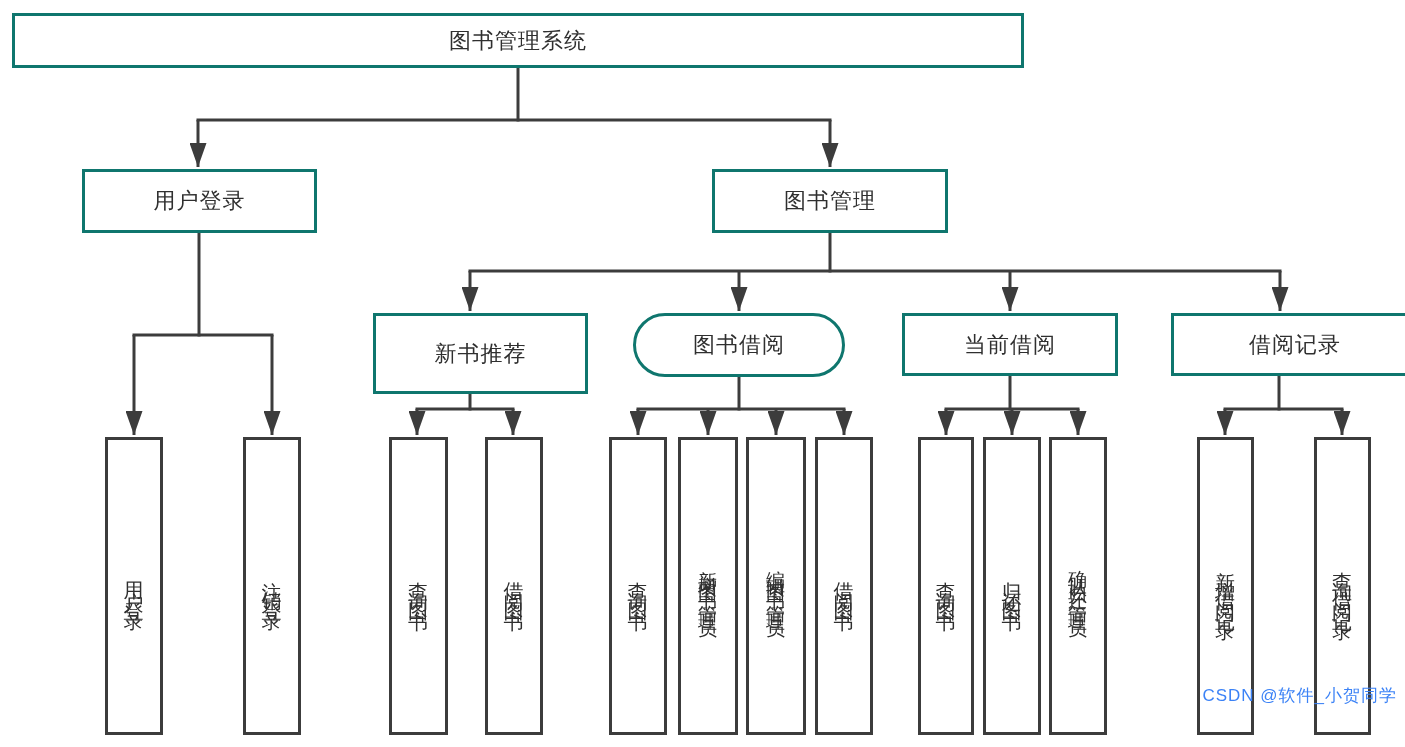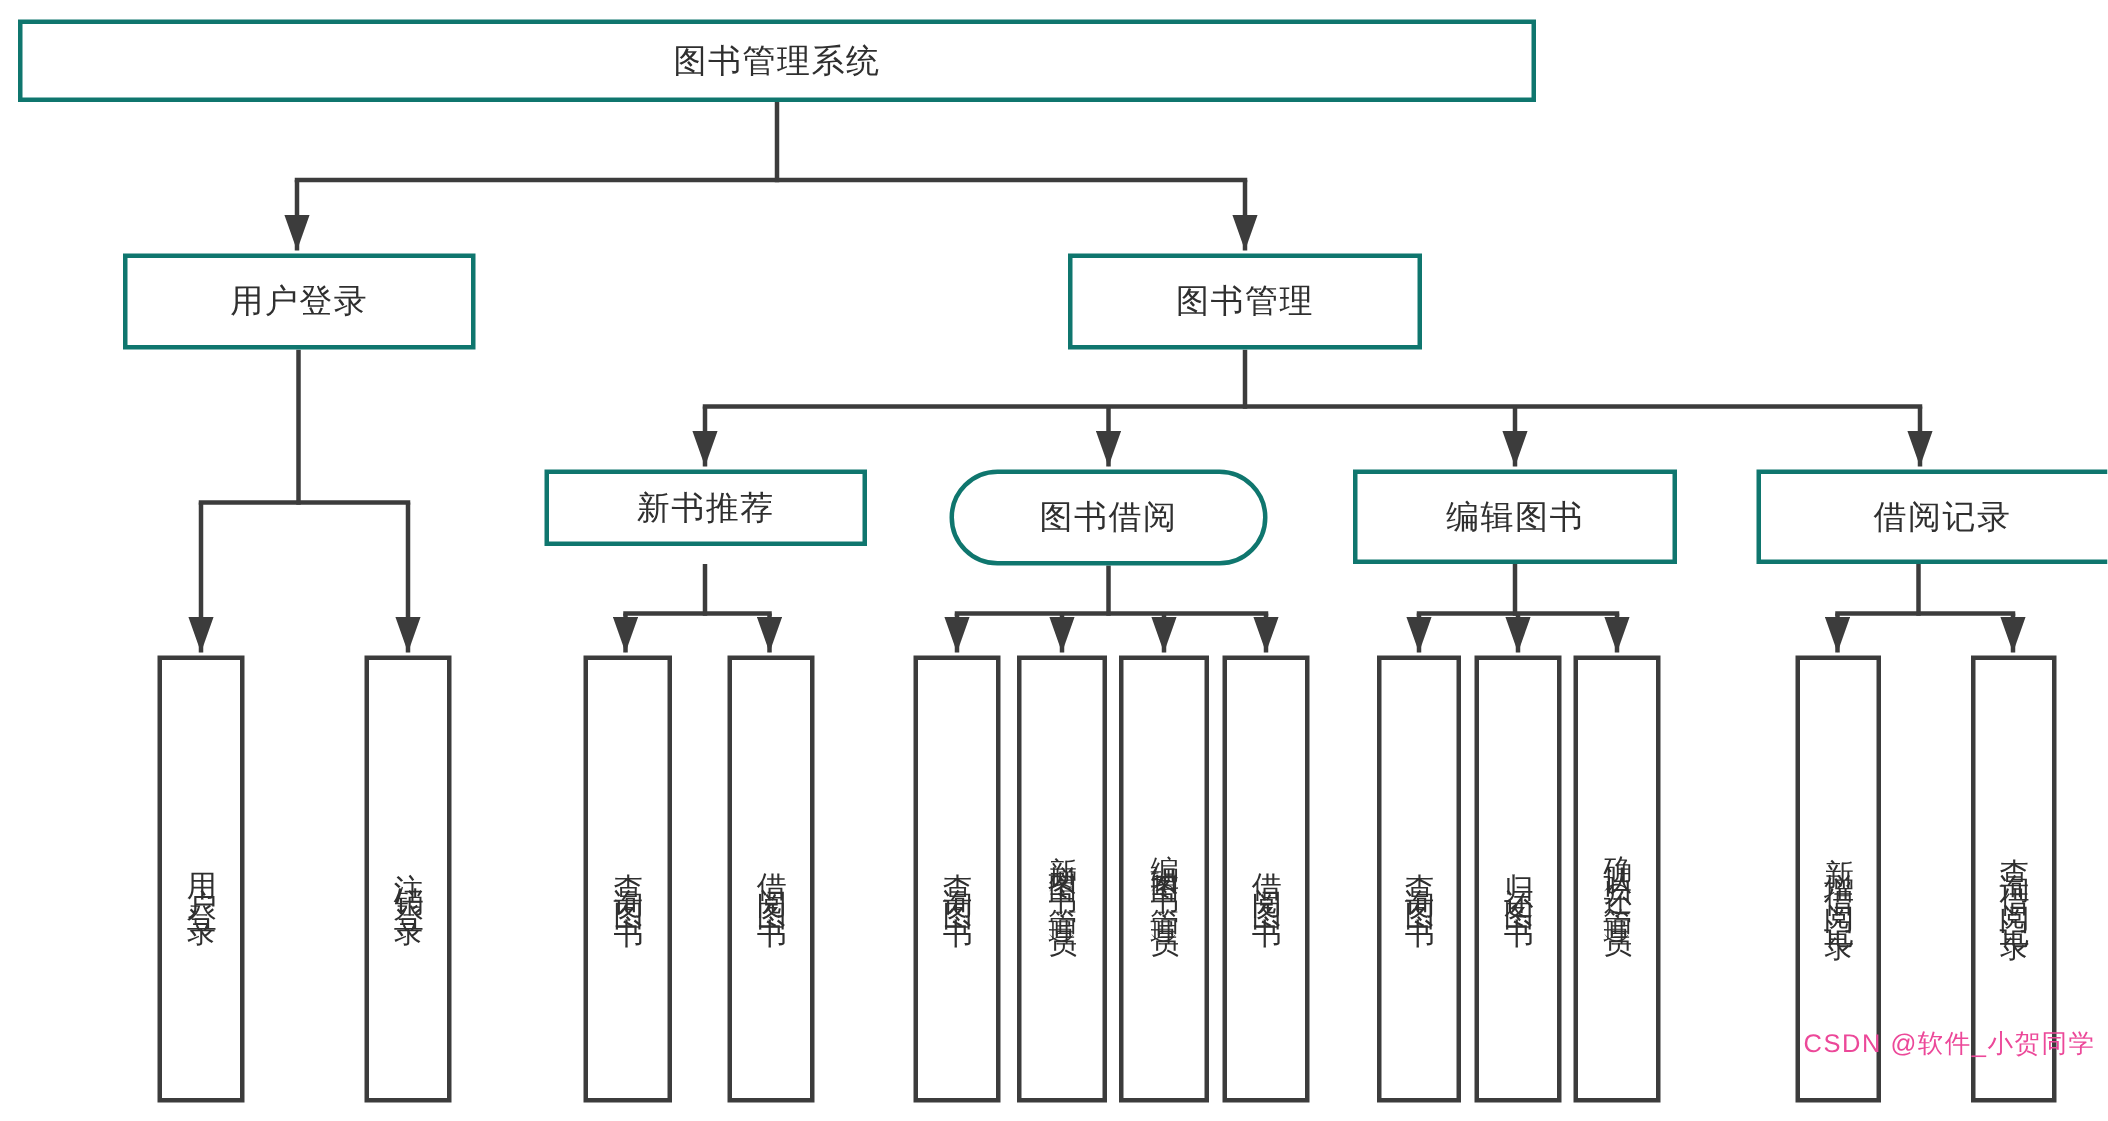--- a/index.html
+++ b/index.html
@@ -16,21 +16,21 @@
   }
   .leaf{
     position:absolute;box-sizing:border-box;border:3px solid #3c3c3c;background:#fff;
     display:flex;align-items:center;justify-content:center;
     color:#2f2f2f;font-size:20px;
   }
   .leaf span{
     writing-mode:vertical-rl;text-orientation:mixed;letter-spacing:10px;line-height:1;
   }
   .watermark{
-    position:absolute;top:684px;right:8px;color:#ec4899;font-size:17px;letter-spacing:1px;
+    position:absolute;top:684px;right:8px;color:#3b82f6;font-size:17px;letter-spacing:1px;
     white-space:nowrap;
   }
 </style>
 </head>
 <body>
 
 <div class="canvas">
 
   <svg class="wires" width="1405" height="747" viewBox="0 0 1405 747">
     <defs>
@@ -78,23 +78,23 @@
     <line x1="1223.5" y1="409" x2="1343.5" y2="409"></line>
     <line x1="1225" y1="409" x2="1225" y2="435" marker-end="url(#arr)"></line>
     <line x1="1342" y1="409" x2="1342" y2="435" marker-end="url(#arr)"></line>
   </svg>
 
   <div class="box" style="left:12px;top:13px;width:1012px;height:55px;">图书管理系统</div>
 
   <div class="box" style="left:82px;top:169px;width:235px;height:64px;">用户登录</div>
   <div class="box" style="left:712px;top:169px;width:236px;height:64px;">图书管理</div>
 
-  <div class="box" style="left:363px;top:313px;width:215px;height:51px;font-family:Liberation Mono, monospace;">新书推荐</div>
+  <div class="box" style="left:373px;top:313px;width:215px;height:81px;font-family:Liberation Mono, monospace;">新书推荐</div>
   <div class="box" style="left:633px;top:313px;width:212px;height:64px;border-radius:32px;">图书借阅</div>
-  <div class="box" style="left:902px;top:313px;width:216px;height:63px;">编辑图书</div>
+  <div class="box" style="left:902px;top:313px;width:216px;height:63px;">当前借阅</div>
   <div class="box" style="left:1171px;top:313px;width:248px;height:63px;">借阅记录</div>
 
   <div class="leaf" style="left:105px;top:437px;width:58px;height:298px;">
       <span>用户登录</span>
     </div>
   <div class="leaf" style="left:243px;top:437px;width:58px;height:298px;">
       <span>注销登录</span>
     </div>
 
   <div class="leaf" style="left:389px;top:437px;width:59px;height:298px;">

